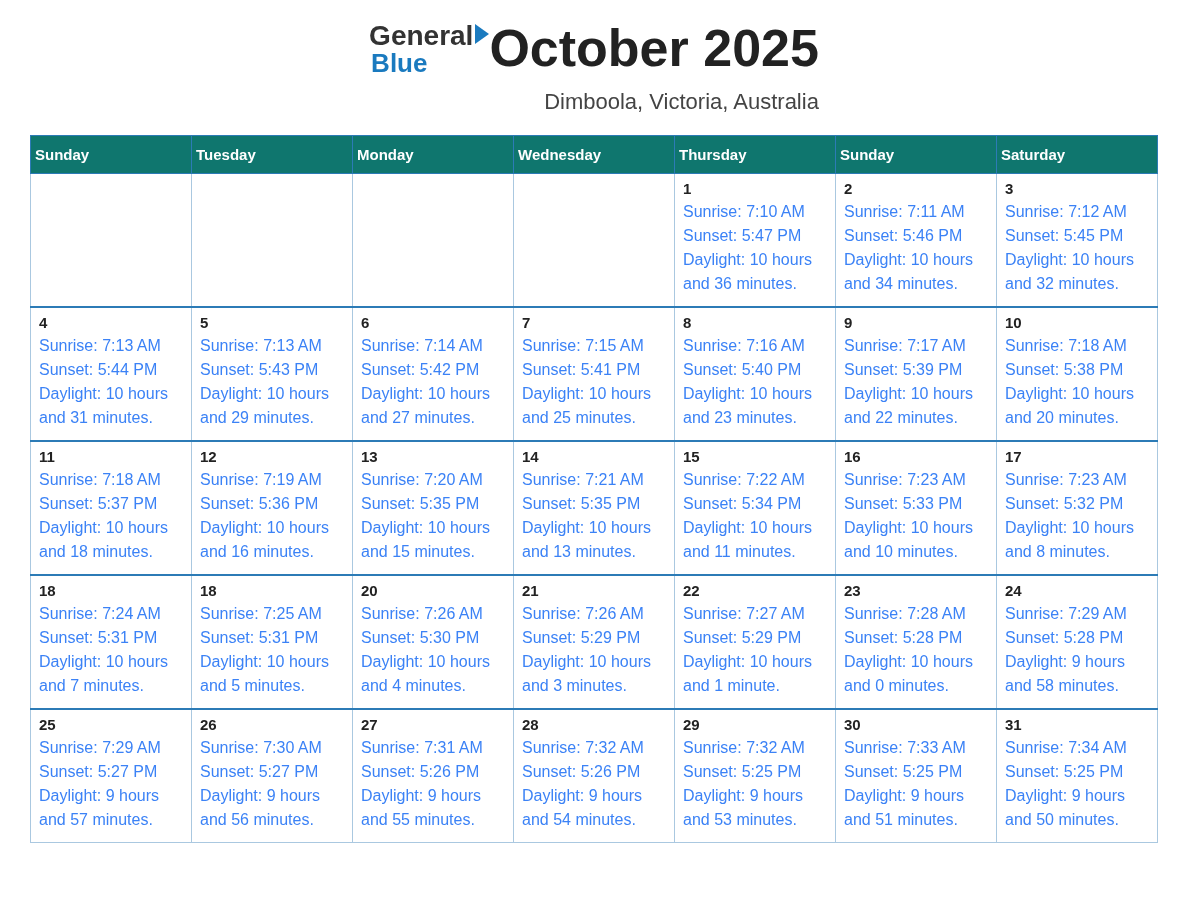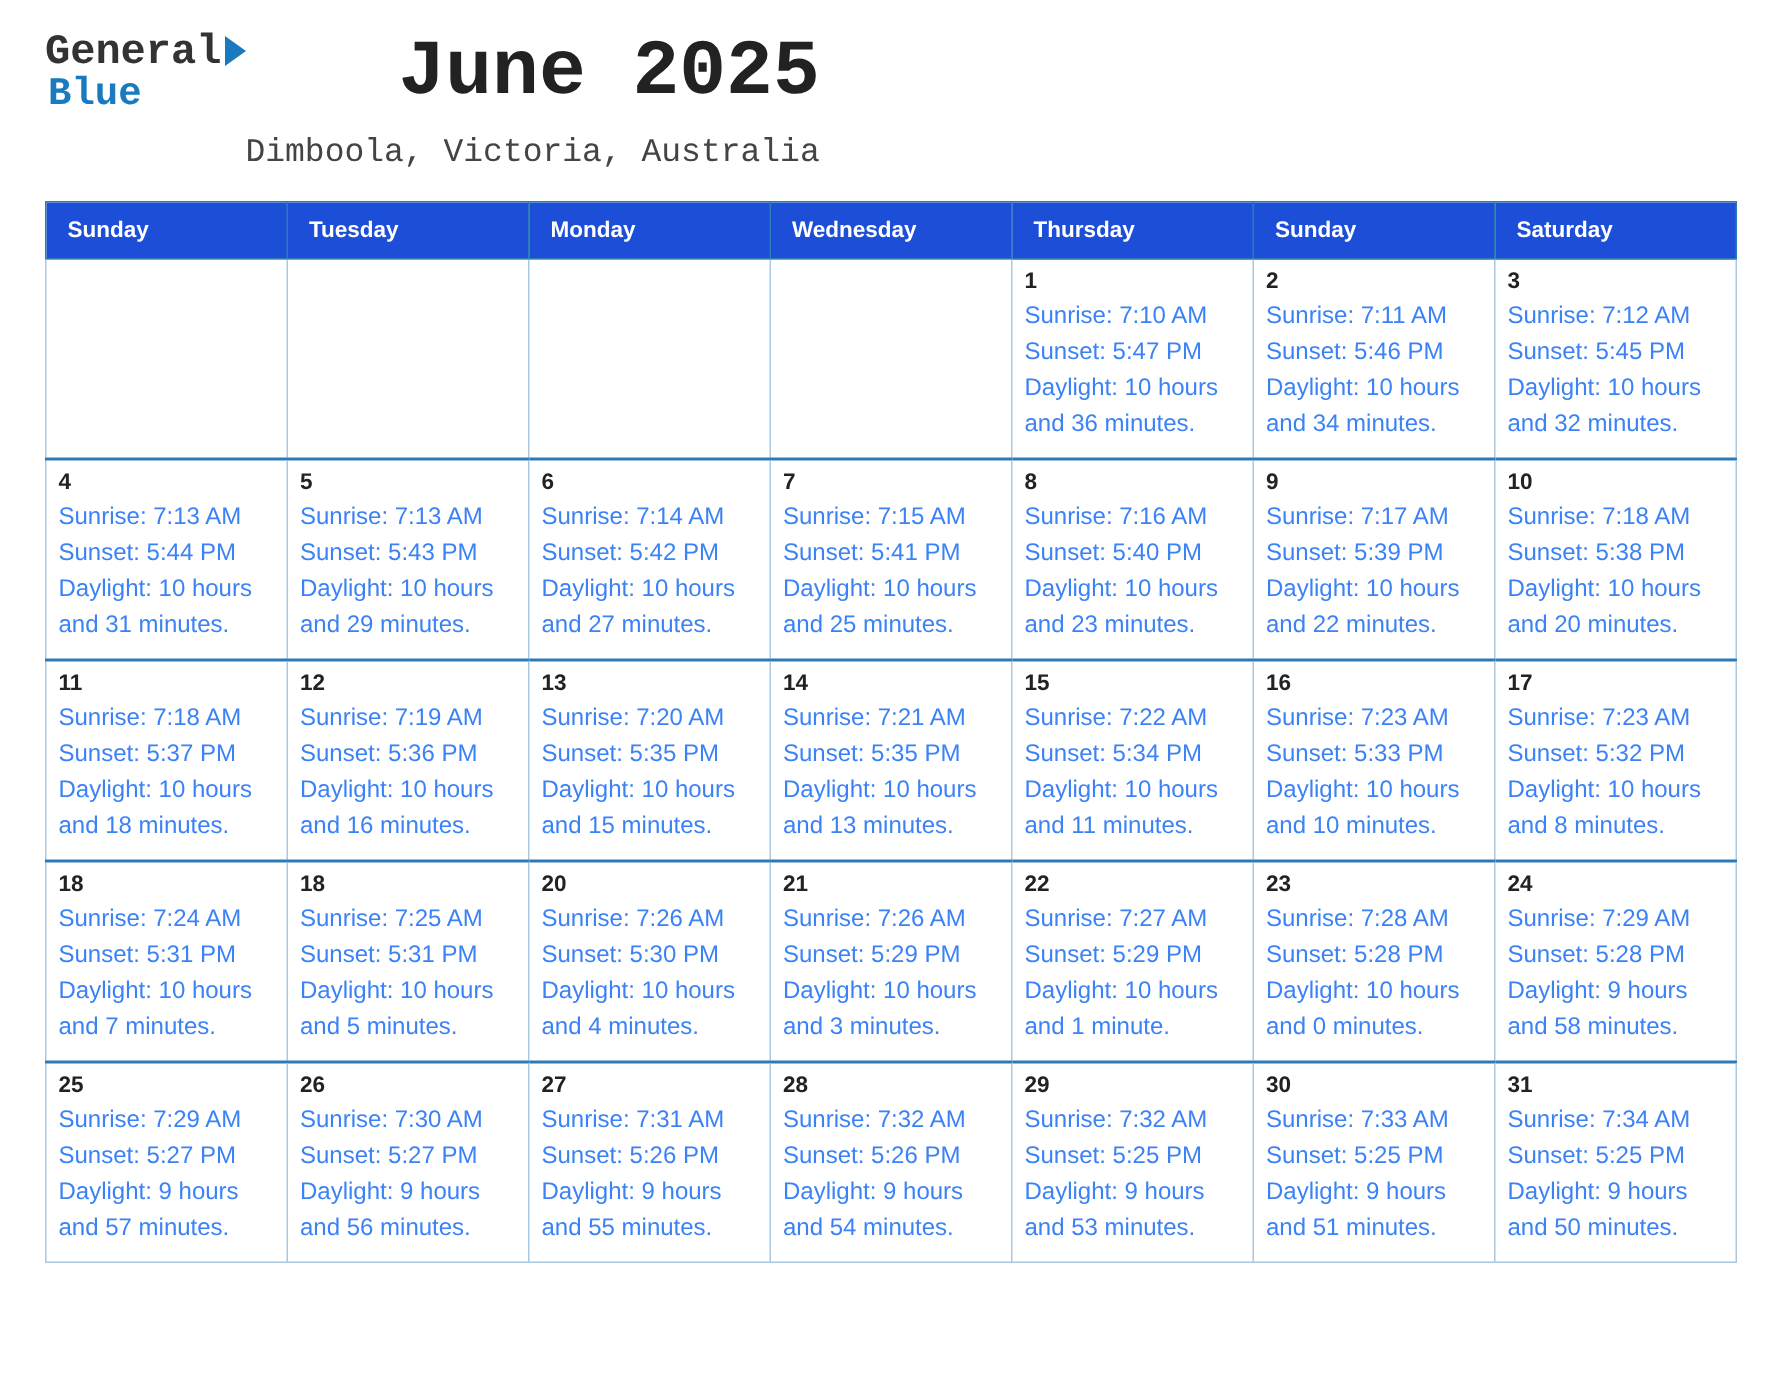--- a/index.html
+++ b/index.html
@@ -5,24 +5,23 @@
     * { box-sizing: border-box; margin: 0; padding: 0; }
     body {
       font-family: Arial, sans-serif;
       background: #fff;
       width: 1188px;
       min-height: 918px;
       padding: 20px 30px;
     }
     .header {
       display: flex;
-      justify-content: flex-start;
+      justify-content: center;
       align-items: flex-start;
       margin-bottom: 20px;
-      font-family: Liberation Mono, monospace;
     }
     .logo {
       display: flex;
       align-items: center;
       gap: 0;
     }
     .logo-text {
       font-size: 28px;
       font-weight: bold;
       color: #333;
@@ -60,25 +59,25 @@
       font-size: 22px;
       color: #444;
       margin-top: 12px;
     }
     .calendar {
       width: 100%;
       border-collapse: collapse;
       border: 1px solid #2c7bb6;
     }
     .calendar th {
-      background-color: #1d4ed8;
+      background-color: #0f766e;
       color: #fff;
       font-size: 15px;
       font-weight: bold;
-      padding: 10px 14px;
+      padding: 10px 4px;
       text-align: left;
       border: 1px solid #2c7bb6;
     }
     .calendar td {
       width: calc(100% / 7);
       vertical-align: top;
       padding: 6px 8px 10px 8px;
       border: 1px solid #aac8e0;
       font-size: 12.5px;
       color: #222;
@@ -110,21 +109,21 @@
   <div class="logo">
     <div>
       <div style="display:flex;align-items:center;">
         <span class="logo-text">General</span>
         <span class="logo-arrow"></span>
       </div>
       <span class="logo-blue-word">Blue</span>
     </div>
   </div>
   <div class="title-section">
-    <div class="month-title">June 2025</div>
+    <div class="month-title">October 2025</div>
     <div class="location">Dimboola, Victoria, Australia</div>
   </div>
 </div>
 
 <table class="calendar">
   <thead>
     <tr>
     <th>Sunday</th>
         <th>Tuesday</th>
         <th>Monday</th>

